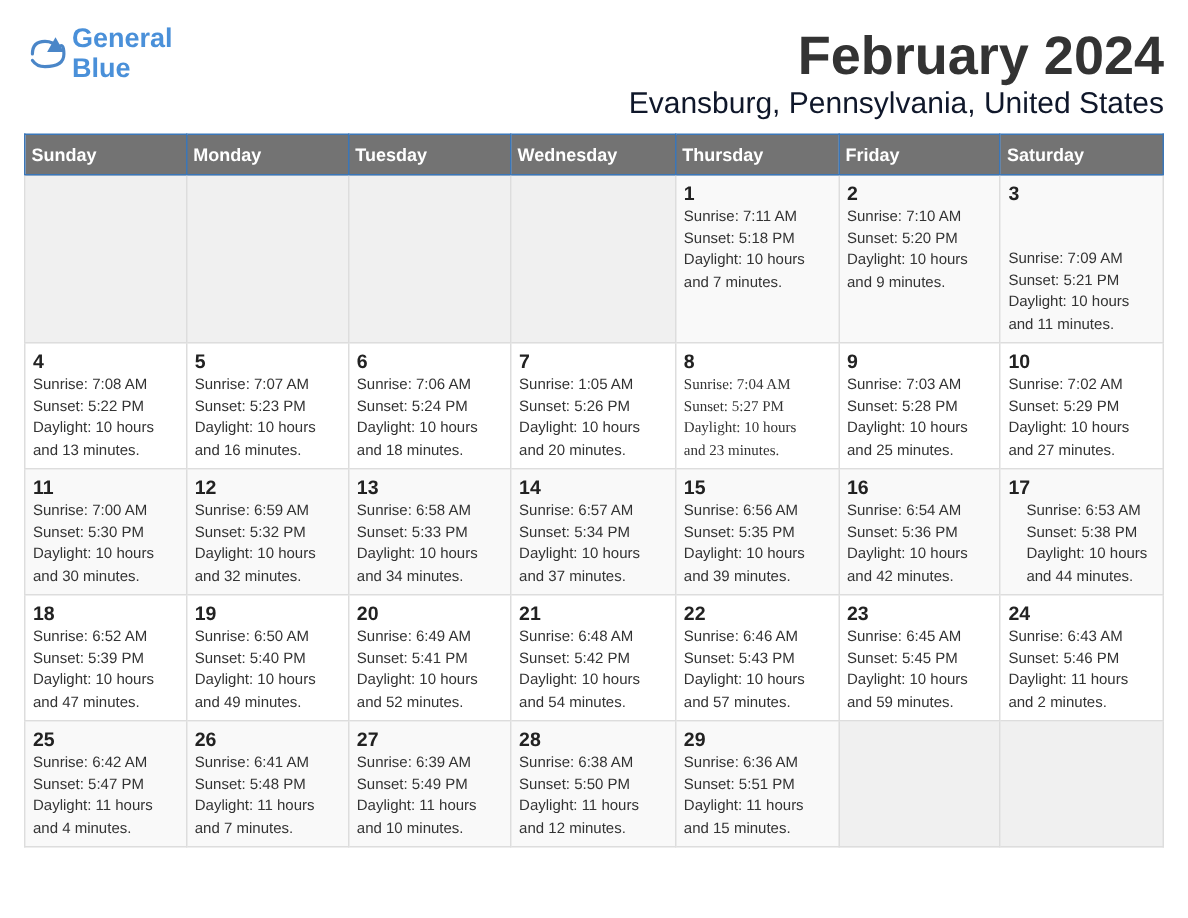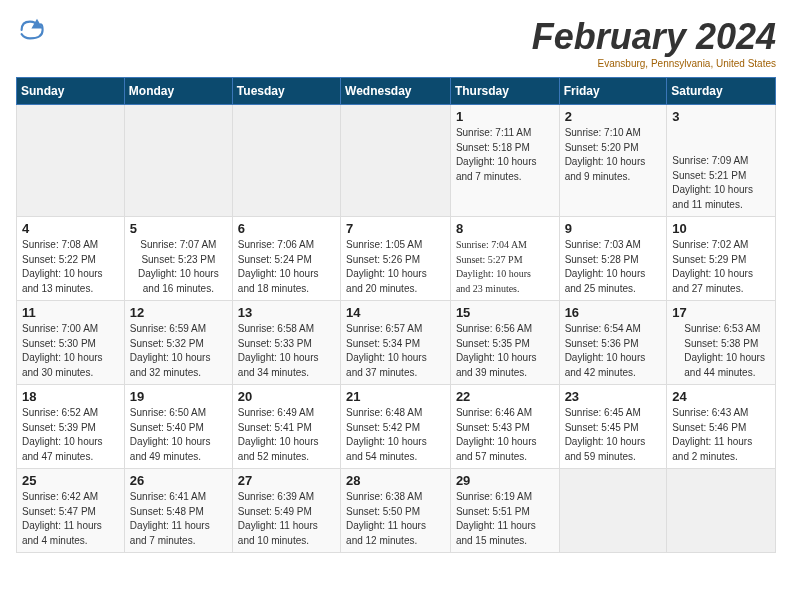--- a/index.html
+++ b/index.html
@@ -34,33 +34,32 @@
       width: 28px;
       height: 28px;
     }
     .title-block {
       text-align: right;
     }
     .month-title {
       font-size: 36px;
       font-weight: bold;
       color: #333;
-      font-style: italic;
     }
     .location {
-      font-size: 10px;
-      color: #a16207;
+      font-size: 20px;
+      color: #0f172a;
     }
     table {
       width: 100%;
       border-collapse: collapse;
       border: 1px solid #ccc;
     }
     thead tr th {
-      background: #0c4a6e;
+      background: #737373;
       color: #fff;
       font-size: 12px;
       font-weight: bold;
       padding: 6px 4px;
       text-align: left;
       border: 1px solid #3a76b8;
     }
     tbody tr td {
       vertical-align: top;
       border: 1px solid #ddd;
@@ -92,20 +91,24 @@
 </head>
 <body>
 
 <div class="header">
   <div class="logo">
     <svg class="logo-icon" viewBox="0 0 40 40" xmlns="http://www.w3.org/2000/svg">
       <path d="M8 20 Q8 8 20 8 Q28 8 32 14" stroke="#4a86c8" stroke-width="3" fill="none" stroke-linecap="round"></path>
       <path d="M32 14 Q38 8 38 20 Q38 32 20 32 Q12 32 8 26" stroke="#4a86c8" stroke-width="3" fill="none" stroke-linecap="round"></path>
       <polygon points="30,4 38,18 22,18" fill="#4a86c8"></polygon>
     </svg>
+    <div>
+      <div class="logo-text"><span>General</span></div>
+      <div class="logo-text"><span>Blue</span></div>
+    </div>
   </div>
   <div class="title-block">
     <div class="month-title">February 2024</div>
     <div class="location">Evansburg, Pennsylvania, United States</div>
   </div>
 </div>
 
 <table>
   <thead>
     <tr>
@@ -151,21 +154,21 @@
       <tr>
         <td>
           <div class="day-num">4</div>
           <div class="day-info" style="white-space: pre-line;">Sunrise: 7:08 AM
 Sunset: 5:22 PM
 Daylight: 10 hours
 and 13 minutes.</div>
         </td>
         <td>
           <div class="day-num">5</div>
-          <div class="day-info" style="white-space: pre-line; text-align: center;">Sunrise: 7:07 AM
+          <div class="day-info" style="white-space: pre-line;">Sunrise: 7:07 AM
 Sunset: 5:23 PM
 Daylight: 10 hours
 and 16 minutes.</div>
         </td>
         <td>
           <div class="day-num">6</div>
           <div class="day-info" style="white-space: pre-line;">Sunrise: 7:06 AM
 Sunset: 5:24 PM
 Daylight: 10 hours
 and 18 minutes.</div>
@@ -325,21 +328,21 @@
         </td>
         <td>
           <div class="day-num">28</div>
           <div class="day-info" style="white-space: pre-line;">Sunrise: 6:38 AM
 Sunset: 5:50 PM
 Daylight: 11 hours
 and 12 minutes.</div>
         </td>
         <td>
           <div class="day-num">29</div>
-          <div class="day-info" style="white-space: pre-line;">Sunrise: 6:19 AM
+          <div class="day-info" style="white-space: pre-line;">Sunrise: 6:36 AM
 Sunset: 5:51 PM
 Daylight: 11 hours
 and 15 minutes.</div>
         </td>
         <td class="empty-cell"></td>
         <td class="empty-cell"></td>
       </tr>
     </tbody>
 </table>
 

